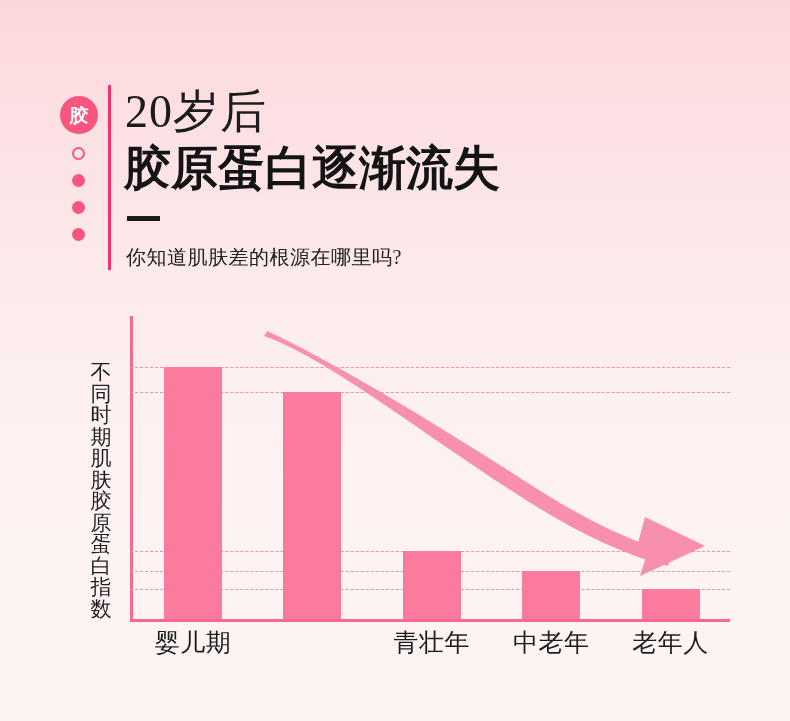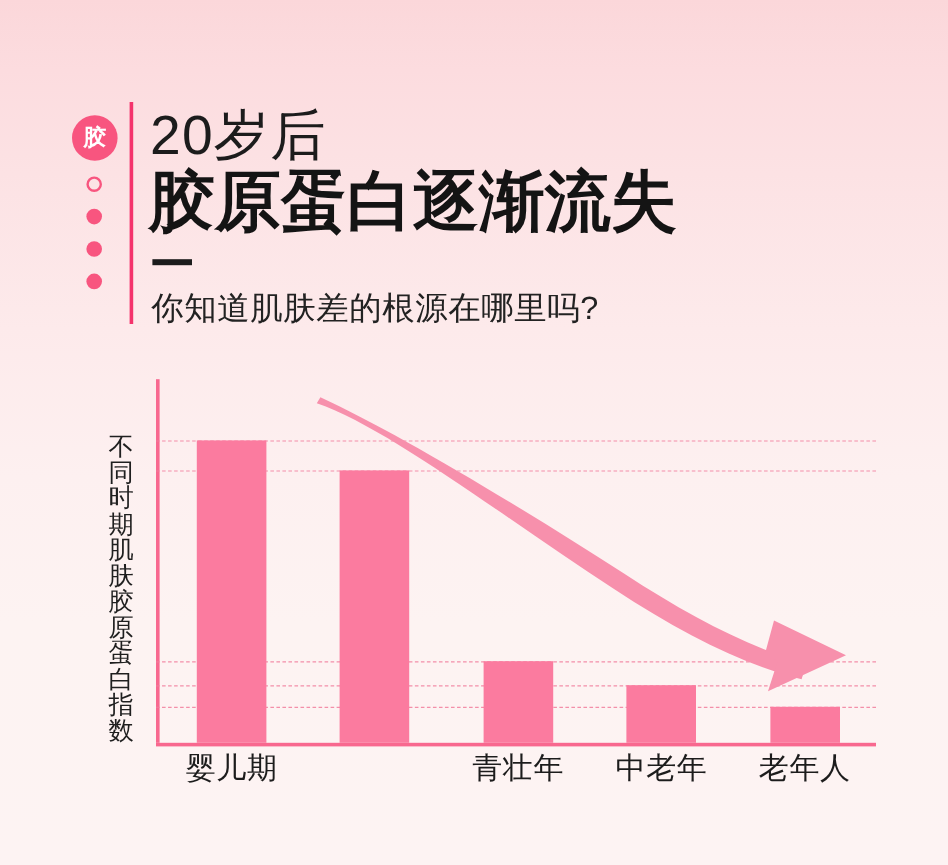--- a/index.html
+++ b/index.html
@@ -82,53 +82,53 @@
     width: 3px;
     height: 185px;
     background: #f4336c;
   }
 
   
   #title-line1 {
     position: absolute;
     left: 125px;
     top: 86px;
-    font-family: Liberation Sans, sans-serif;
+    font-family: Liberation Serif, serif;
     font-size: 46px;
     line-height: 52px;
     color: #1c1c1c;
     letter-spacing: 1px;
     white-space: nowrap;
   }
   #title-line2 {
     position: absolute;
     left: 124px;
     top: 140px;
     font-family: "DejaVu Sans", "Liberation Sans", sans-serif;
-    font-size: 55px;
+    font-size: 47px;
     font-weight: bold;
     line-height: 56px;
     color: #141414;
     letter-spacing: 0px;
     white-space: nowrap;
   }
   #title-dash {
     position: absolute;
     left: 127px;
     top: 216px;
     width: 33px;
     height: 5px;
     background: #1c1c1c;
   }
   #subtitle {
     position: absolute;
     left: 126px;
     top: 240px;
-    font-family: Liberation Sans, sans-serif;
-    font-size: 27px;
+    font-family: Liberation Serif, serif;
+    font-size: 20px;
     line-height: 34px;
     color: #222222;
     letter-spacing: 0.5px;
     white-space: nowrap;
   }
 
   
   #chart {
     position: absolute;
     left: 0;
@@ -185,21 +185,21 @@
     line-height: 21.5px;
     color: #1f1f1f;
     text-align: center;
     letter-spacing: 0;
   }
   #ylabel span { display: block; }
 
   .xtick {
     position: absolute;
     top: 627px;
-    font-family: Liberation Mono, monospace;
+    font-family: Liberation Sans, sans-serif;
     font-size: 25px;
     line-height: 30px;
     color: #1c1c1c;
     text-align: center;
     white-space: nowrap;
     letter-spacing: 0.5px;
   }
 
   #arrow-layer {
     position: absolute;

